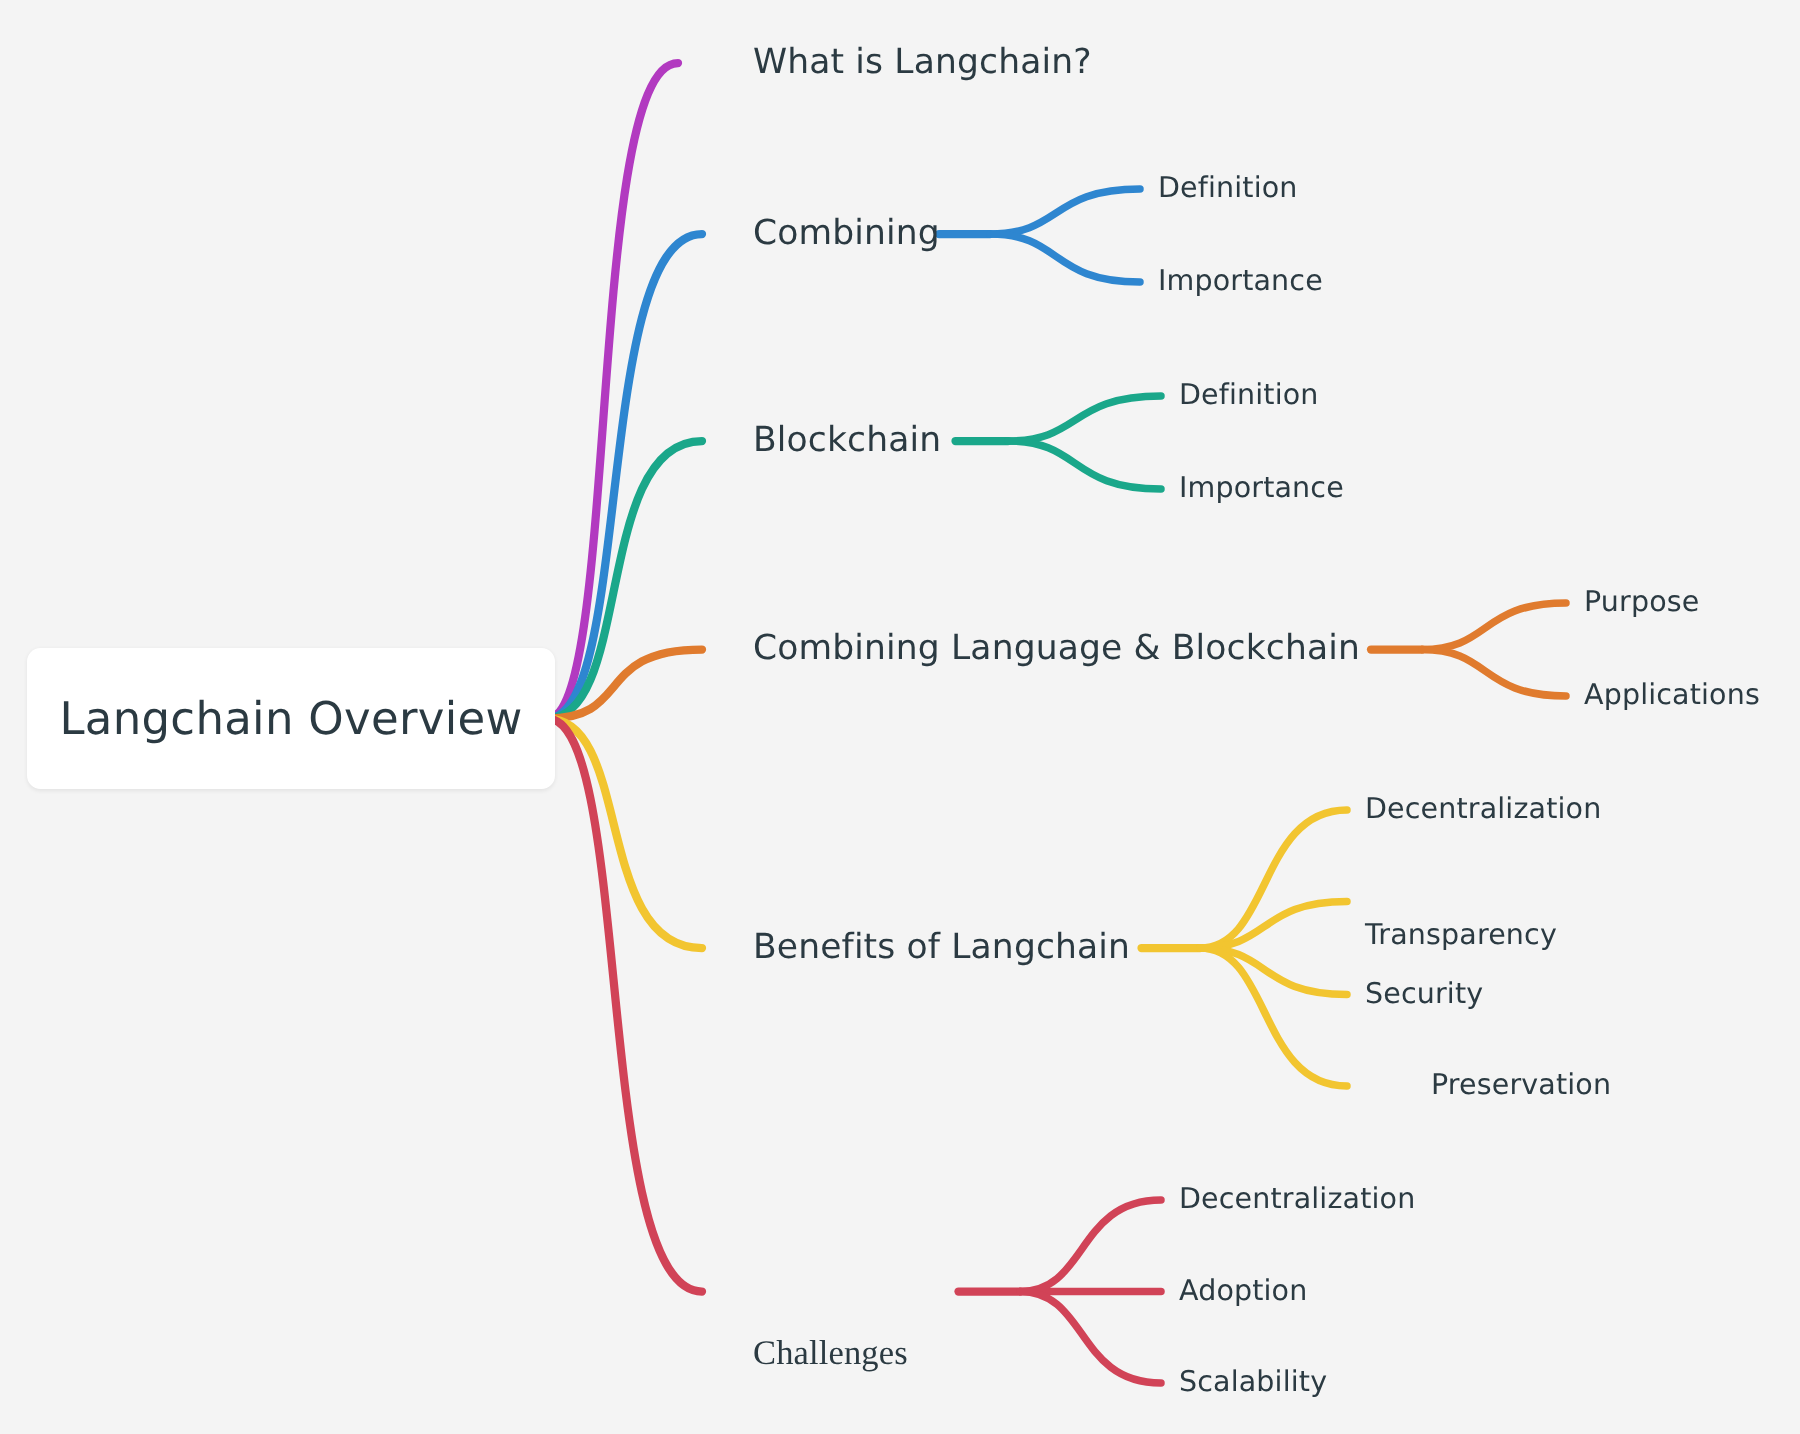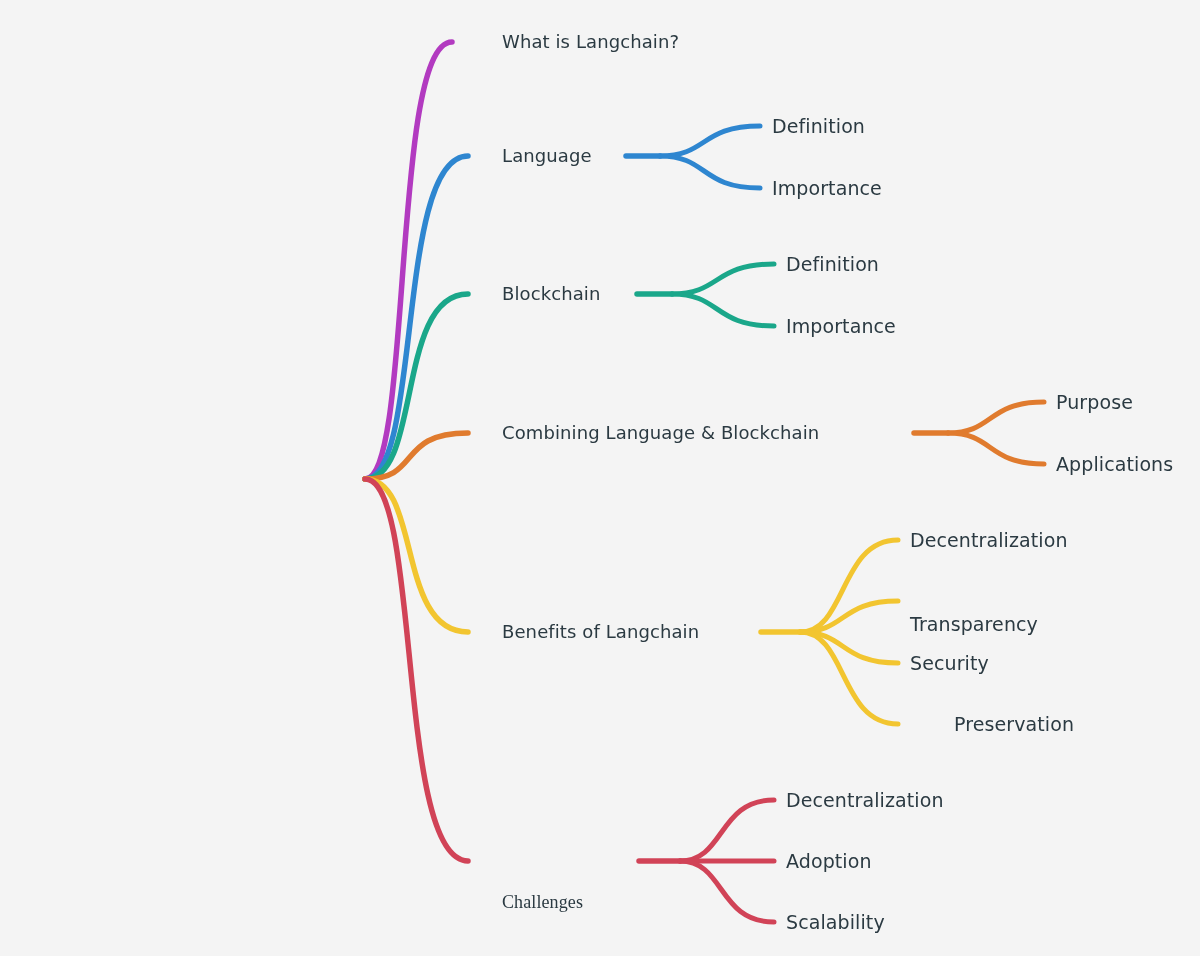--- a/index.html
+++ b/index.html
@@ -28,21 +28,21 @@
   }
   .node-label {
     position: absolute;
     color: #2b3a42;
     white-space: nowrap;
     line-height: 1;
     transform: translateY(-50%);
     letter-spacing: 0.1px;
   }
   .branch-label {
-    font-size: 18px;
+    font-size: 23px;
   }
   .leaf-label {
     font-size: 19px;
     text-align: right;
   }
   #root-node {
     position: absolute;
     left: 18px;
     top: 432px;
     width: 352px;
@@ -87,24 +87,27 @@
       <path d="M 800 632 C 847.04 632, 839.2 601, 898 601" stroke="#f2c530" stroke-width="5" fill="none" stroke-linecap="round"></path>
       <path d="M 800 632 C 847.04 632, 839.2 663, 898 663" stroke="#f2c530" stroke-width="5" fill="none" stroke-linecap="round"></path>
       <path d="M 800 632 C 847.04 632, 839.2 724, 898 724" stroke="#f2c530" stroke-width="5" fill="none" stroke-linecap="round"></path>
       <path d="M 365 479 C 421.65 479, 395.9 861, 468 861" stroke="#d14357" stroke-width="5.5" fill="none" stroke-linecap="round"></path>
       <path d="M 639 861 L 680 861" stroke="#d14357" stroke-width="5.5" fill="none" stroke-linecap="round"></path>
       <path d="M 680 861 C 725.12 861, 717.6 800, 774 800" stroke="#d14357" stroke-width="5" fill="none" stroke-linecap="round"></path>
       <path d="M 680 861 C 725.12 861, 717.6 861, 774 861" stroke="#d14357" stroke-width="5" fill="none" stroke-linecap="round"></path>
       <path d="M 680 861 C 725.12 861, 717.6 922, 774 922" stroke="#d14357" stroke-width="5" fill="none" stroke-linecap="round"></path>
     </svg>
 
+  <div id="root-node">
+    <span id="root-label">Langchain Overview</span>
+  </div>
 
   <div id="labels">
       <div class="node-label branch-label" style="left: 502px; top: 42px;">What is Langchain?</div>
-      <div class="node-label branch-label" style="left: 502px; top: 156px;">Language</div>
+      <div class="node-label branch-label" style="left: 502px; top: 156px;">Combining</div>
       <div class="node-label leaf-label" style="left: 772px; top: 126px;">Definition</div>
       <div class="node-label leaf-label" style="left: 772px; top: 188px;">Importance</div>
       <div class="node-label branch-label" style="left: 502px; top: 294px;">Blockchain</div>
       <div class="node-label leaf-label" style="left: 786px; top: 264px;">Definition</div>
       <div class="node-label leaf-label" style="left: 786px; top: 326px;">Importance</div>
       <div class="node-label branch-label" style="left: 502px; top: 433px;">Combining Language &amp; Blockchain</div>
       <div class="node-label leaf-label" style="left: 1056px; top: 402px;">Purpose</div>
       <div class="node-label leaf-label" style="left: 1056px; top: 464px;">Applications</div>
       <div class="node-label branch-label" style="left: 502px; top: 632px;">Benefits of Langchain</div>
       <div class="node-label leaf-label" style="left: 910px; top: 540px;">Decentralization</div>

